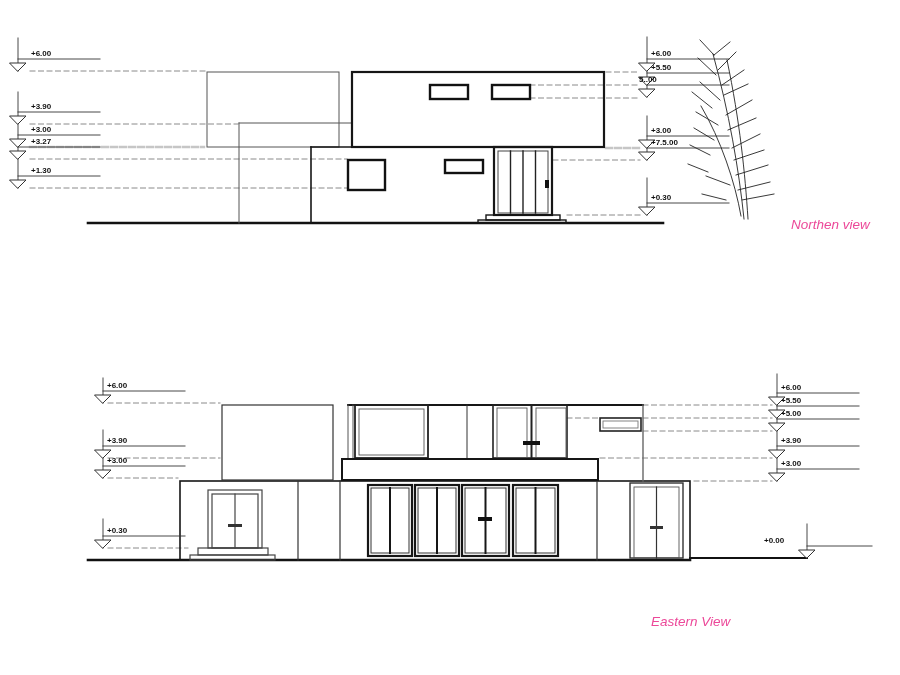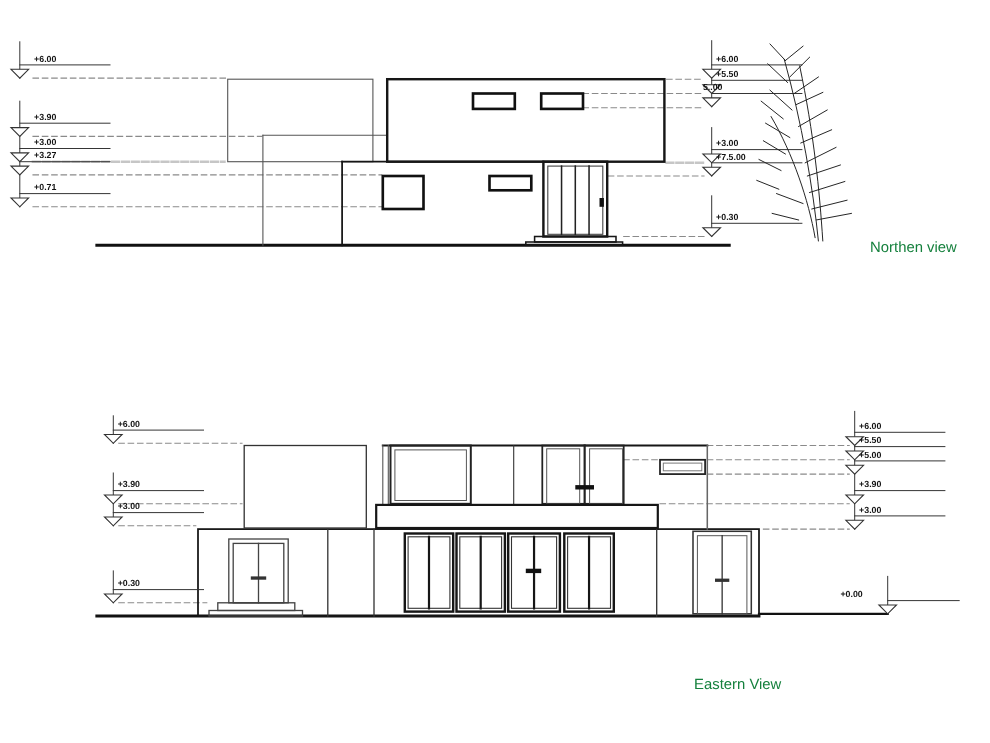--- a/index.html
+++ b/index.html
@@ -6,21 +6,21 @@
   .sheet{
     position:relative;width:900px;height:675px;background:#ffffff;
     font-family:"Liberation Sans",sans-serif;overflow:hidden;
   }
   .sheet svg{position:absolute;left:0;top:0;}
   .lvl{
     position:absolute;font-size:8px;font-weight:700;line-height:10px;
     color:#111;white-space:nowrap;
   }
   .view-title{
-    position:absolute;font-size:13.5px;color:#15803d;white-space:nowrap;
+    position:absolute;font-size:13.5px;color:#ec4899;white-space:nowrap;font-style:italic;
   }
 </style>
 </head>
 <body>
 
 <div class="sheet">
 
   <svg width="900" height="675" viewBox="0 0 900 675">
 
     <g fill="none" stroke-linecap="square">
@@ -259,21 +259,21 @@
         <path d="M769 473 H785 L777 481 Z"></path>
         <path d="M799 550 H815 L807 558 Z"></path>
       </g>
     </g>
   </svg>
 
   <span class="lvl" style="left:31px;top:49px">+6.00</span>
   <span class="lvl" style="left:31px;top:102px">+3.90</span>
   <span class="lvl" style="left:31px;top:125px">+3.00</span>
   <span class="lvl" style="left:31px;top:137px">+3.27</span>
-  <span class="lvl" style="left:31px;top:166px">+0.71</span>
+  <span class="lvl" style="left:31px;top:166px">+1.30</span>
 
   <span class="lvl" style="left:651px;top:49px">+6.00</span>
   <span class="lvl" style="left:651px;top:63px">+5.50</span>
   <span class="lvl" style="left:639px;top:75px">5..00</span>
   <span class="lvl" style="left:651px;top:126px">+3.00</span>
   <span class="lvl" style="left:651px;top:138px">+7.5.00</span>
   <span class="lvl" style="left:651px;top:193px">+0.30</span>
 
   <span class="lvl" style="left:107px;top:381px">+6.00</span>
   <span class="lvl" style="left:107px;top:436px">+3.90</span>
@@ -281,15 +281,15 @@
   <span class="lvl" style="left:107px;top:526px">+0.30</span>
 
   <span class="lvl" style="left:781px;top:383px">+6.00</span>
   <span class="lvl" style="left:781px;top:396px">+5.50</span>
   <span class="lvl" style="left:781px;top:409px">+5.00</span>
   <span class="lvl" style="left:781px;top:436px">+3.90</span>
   <span class="lvl" style="left:781px;top:459px">+3.00</span>
   <span class="lvl" style="left:764px;top:536px">+0.00</span>
 
   <div class="view-title" style="left:791px;top:217px">Northen view</div>
-  <div class="view-title" style="left:631px;top:614px">Eastern View</div>
+  <div class="view-title" style="left:651px;top:614px">Eastern View</div>
 
 </div>
 
 </body></html>

